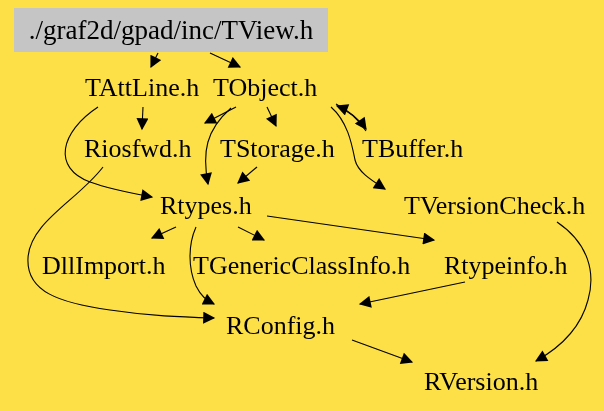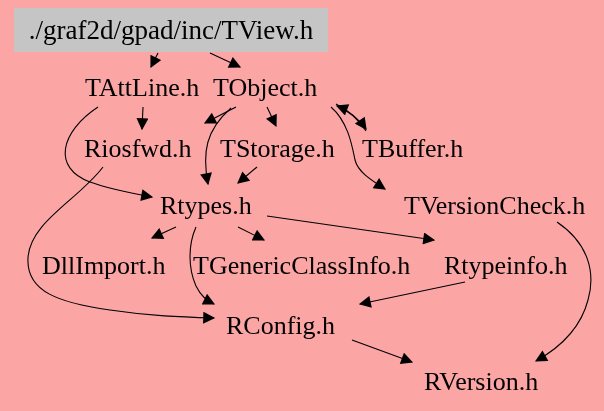--- a/index.html
+++ b/index.html
@@ -4,21 +4,21 @@
 <style>
   html, body {
     margin: 0;
     padding: 0;
     background: #ffffff;
   }
   .canvas {
     position: relative;
     width: 604px;
     height: 411px;
-    background: #fca5a5;
+    background: #fde047;
     overflow: hidden;
   }
   svg {
     display: block;
   }
   .edge {
     fill: none;
     stroke: #000000;
     stroke-width: 1.1;
   }

